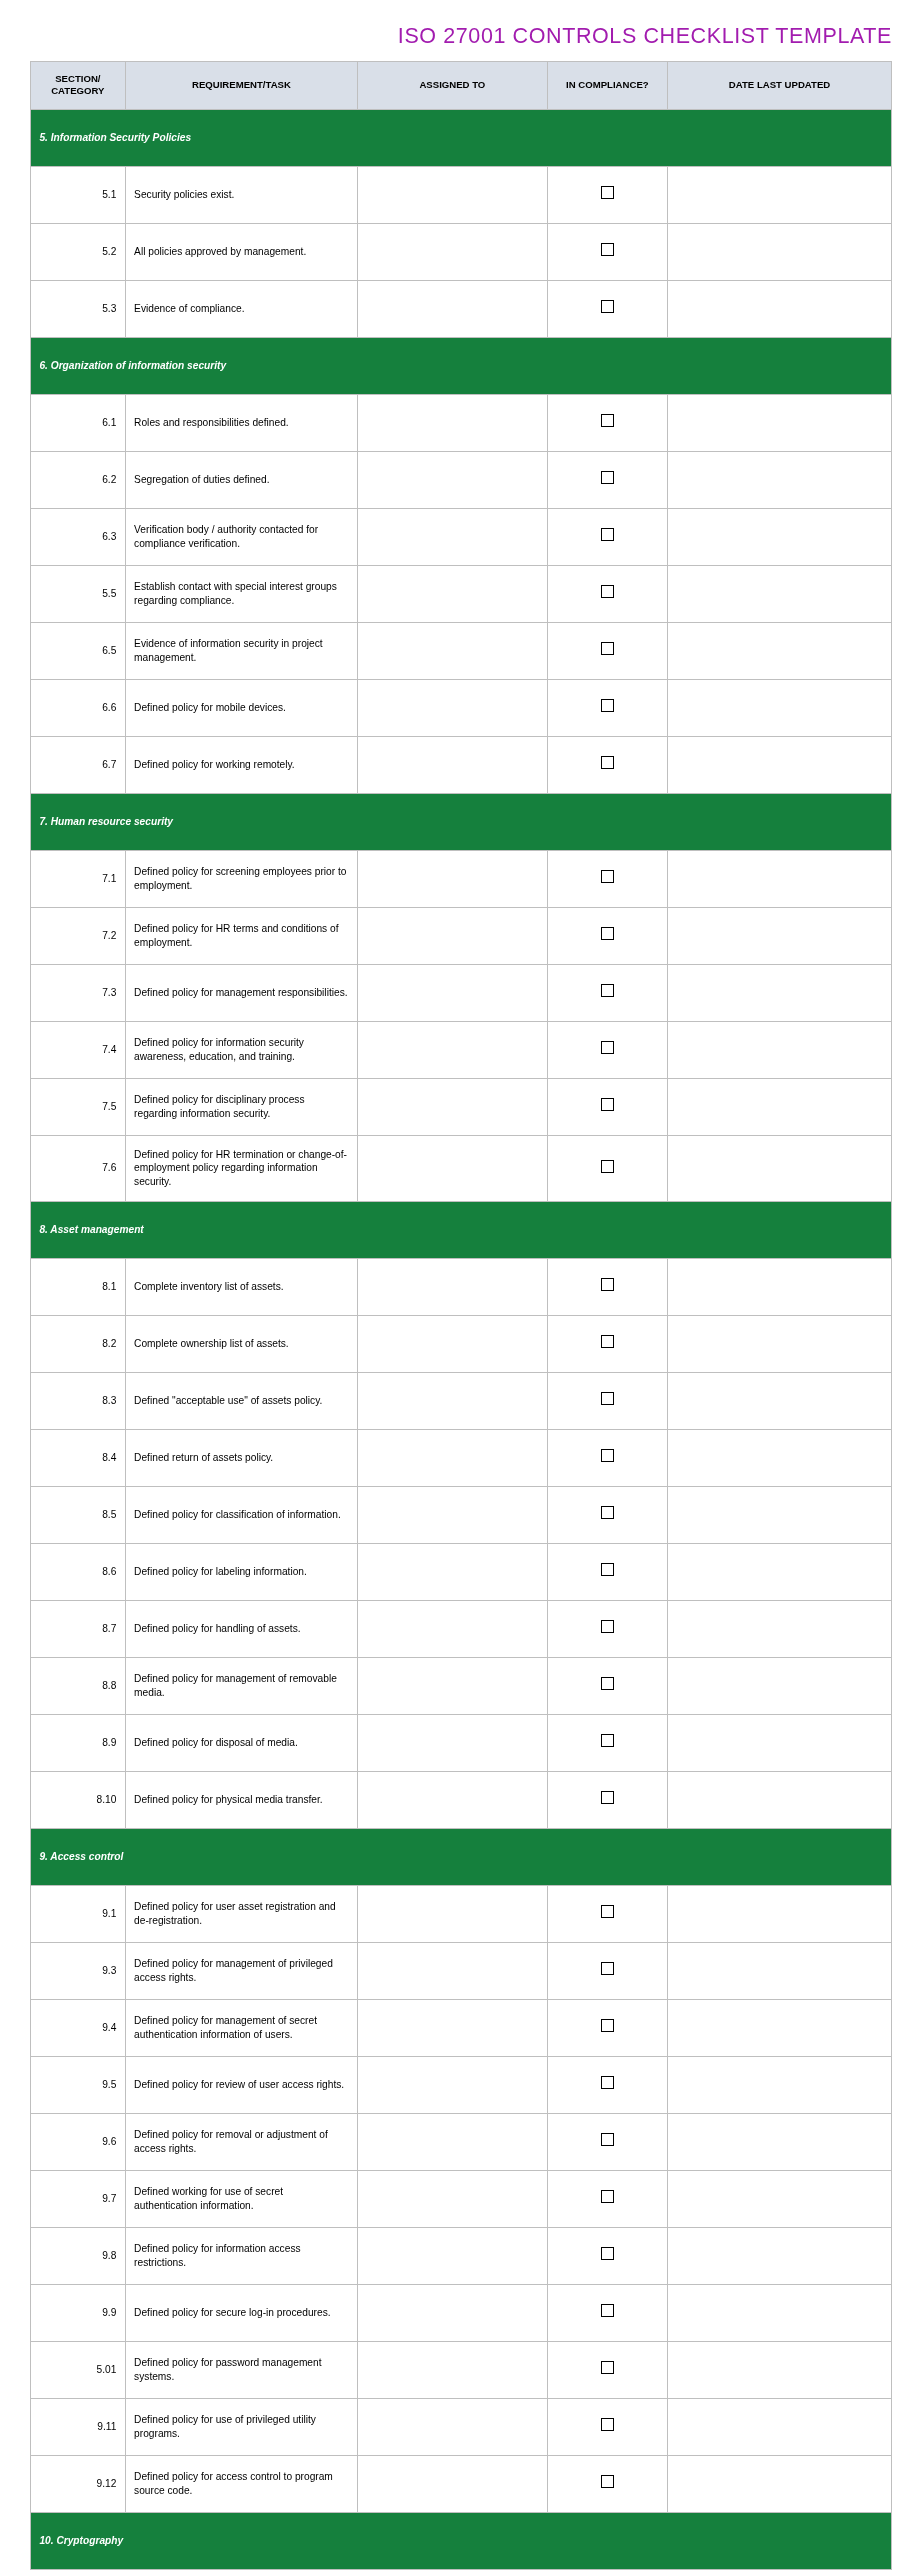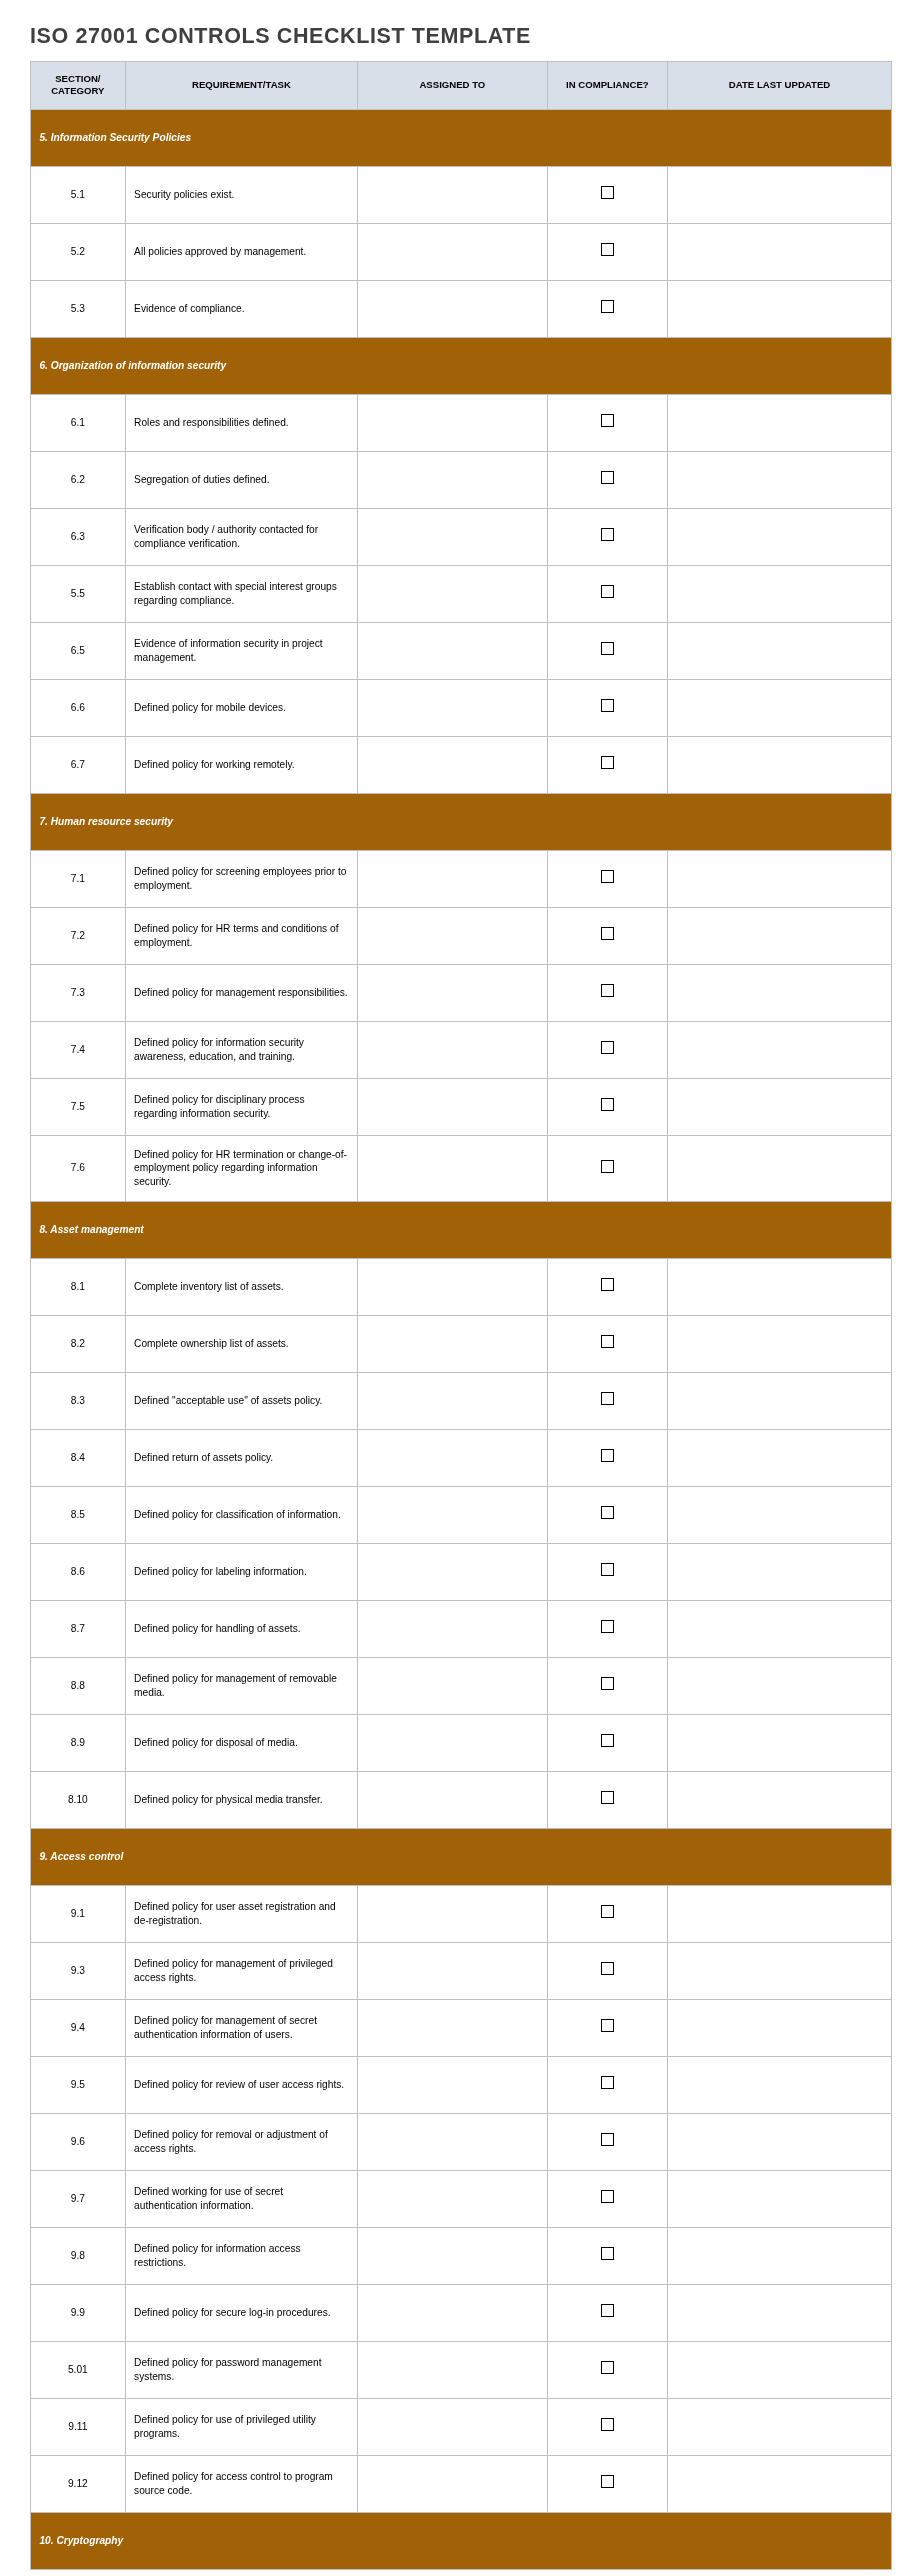--- a/index.html
+++ b/index.html
@@ -5,24 +5,25 @@
   * { box-sizing: border-box; }
   body {
     font-family: "Century Gothic", "Avant Garde", Futura, Arial, sans-serif;
     margin: 0;
     padding: 24px 30px;
     background: #fff;
     color: #000;
   }
   .page-title {
     font-size: 21.5px;
-    font-weight: bold;
-    color: #404040;
+    font-weight: normal;
+    color: #a21caf;
     letter-spacing: 0.6px;
     margin: 0 0 12px 0;
+    text-align: right;
   }
   table.checklist {
     width: 100%;
     border-collapse: collapse;
     border: 0.6px solid #bfbfbf;
     table-layout: fixed;
   }
   table.checklist th {
     background: #d9dfe8;
     font-size: 9.6px;
@@ -35,29 +36,29 @@
   }
   table.checklist td {
     border: 0.6px solid #bfbfbf;
     padding: 12px 8.4px;
     font-size: 10.2px;
     vertical-align: middle;
     line-height: 1.35;
     height: 57px;
   }
   td.section-header {
-    background: #a16207;
+    background: #15803d;
     color: #fff;
     font-weight: bold;
     font-style: italic;
     font-size: 10.8px;
     padding: 3.6px 7.2px;
     height: auto;
   }
-  td.section-cell { text-align: center; }
+  td.section-cell { text-align: right; }
   td.compliance-cell { text-align: center; }
   .checkbox {
     display: inline-block;
     width: 13px;
     height: 13px;
     border: 1.2px solid #000;
     background: #fff;
   }
   col.c-section { width: 11%; }
   col.c-req { width: 27%; }

